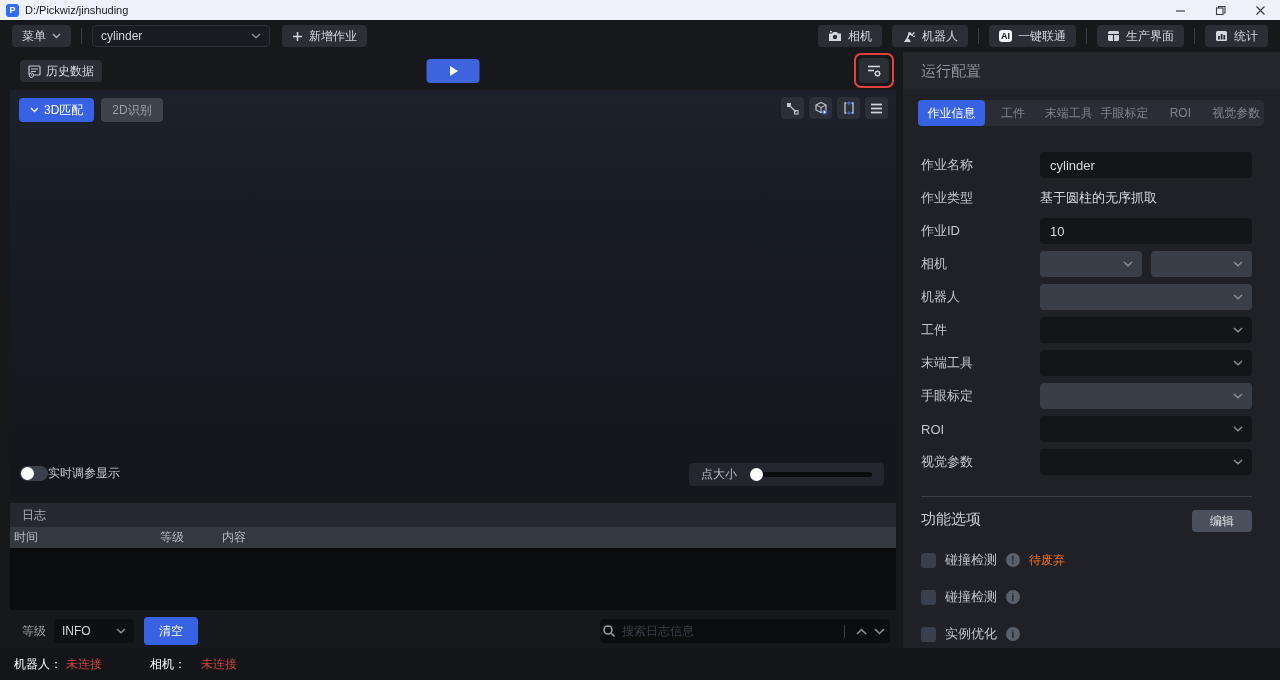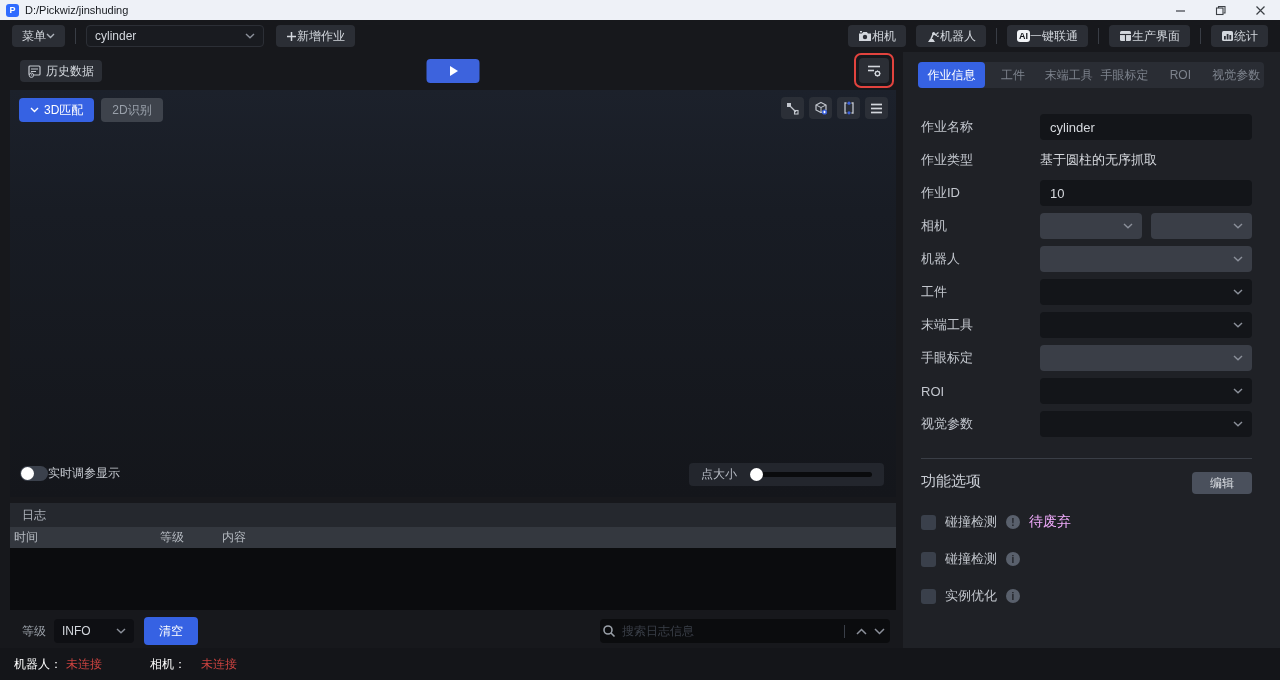--- a/index.html
+++ b/index.html
@@ -8,21 +8,21 @@
 
   
   .titlebar { position:absolute; top:0; left:0; right:0; height:20px; background:#eef1f7; display:flex; align-items:center; padding-left:6px; color:#1c1f24; }
   .logo { width:13px; height:13px; border-radius:3px; background:#2f6bff; color:#fff; font-size:9px; font-weight:bold; display:flex; align-items:center; justify-content:center; margin-right:6px; }
   .win-title { font-size:11px; color:#15181d; }
   .win-controls { margin-left:auto; display:flex; height:100%; }
   .win-btn { width:40px; height:100%; display:flex; align-items:center; justify-content:center; color:#3c4046; cursor:pointer; }
 
   
   .toolbar { position:absolute; top:20px; left:0; right:0; height:32px; background:#17181c; display:flex; align-items:center; padding:0 12px; }
-  .tb-btn { height:22px; background:#2b2e35; border-radius:4px; display:flex; align-items:center; padding:0 10px; color:#d3d7dd; cursor:pointer; white-space:nowrap; }
+  .tb-btn { height:22px; background:#2b2e35; border-radius:4px; display:flex; align-items:center; gap:6px; padding:0 10px; color:#d3d7dd; cursor:pointer; white-space:nowrap; }
   .tb-sep { width:1px; height:16px; background:#393d45; margin:0 10px; }
   .tb-select { height:22px; width:178px; background:#191b20; border:1px solid #2c2f36; border-radius:4px; display:flex; align-items:center; padding:0 8px; color:#d3d7dd; cursor:pointer; }
   .tb-select .chev { margin-left:auto; }
   .tb-right { margin-left:auto; display:flex; align-items:center; }
   .ai-badge { background:#f2f4f7; color:#15181d; font-weight:bold; font-size:9px; border-radius:3px; padding:1px 2px; line-height:10px; }
   .icon { display:inline-flex; align-items:center; justify-content:center; }
 
   
   .main { position:absolute; top:52px; left:0; right:0; height:596px; }
   .left { position:absolute; left:10px; top:0; width:886px; height:596px; }
@@ -86,21 +86,21 @@
   .sel.light { background:#3a3e47; }
   .sel + .sel { margin-left:9px; }
   .p-divider { border-top:1px solid #3a3e46; margin:21px 28px 0 18px; }
   .opt-head { display:flex; align-items:flex-start; margin:13px 28px 0 18px; }
   .opt-title { font-size:15px; color:#c9cdd4; }
   .edit-btn { margin-left:auto; width:60px; height:22px; background:#4a505c; color:#dde0e5; border:none; border-radius:4px; font-size:12px; cursor:pointer; font-family:inherit; }
   .chk-row { display:flex; align-items:center; gap:9px; margin:19px 28px 0 18px; }
   .chk { width:15px; height:15px; background:#3a404b; border-radius:3px; cursor:pointer; flex:none; }
   .chk-label { font-size:13px; color:#c3c7ce; }
   .note-icon { width:14px; height:14px; border-radius:50%; background:#59606c; color:#1f2126; font-size:10px; font-weight:bold; display:flex; align-items:center; justify-content:center; cursor:pointer; }
-  .chk-note { font-size:14px; color:#f0abfc; }
+  .chk-note { font-size:12px; color:#f97316; }
 
   
   .statusbar { position:absolute; bottom:0; left:0; right:0; height:32px; background:#141519; display:flex; align-items:center; padding-left:14px; }
   .st-label { color:#ffffff; }
   .st-val { color:#cc4340; margin-left:4px; }
   .st-group { display:flex; align-items:center; }
   .st-group + .st-group { margin-left:48px;gap:11px; }
 
   svg { display:block; }
 </style>
@@ -356,20 +356,23 @@
         <div class="srch-nav">
           <svg width="11" height="7" viewBox="0 0 11 7">
               <path d="M1 1 L5.5 5.5 L10 1" fill="none" stroke="#8b909a" stroke-width="1.5"></path>
             </svg>
         </div>
       </div>
     </div>
   </div>
 
   <div class="panel">
+    <div class="panel-head">
+      <span>运行配置</span>
+    </div>
 
     <div class="panel-tabs">
       <div class="p-tab active">作业信息</div>
       <div class="p-tab">工件</div>
       <div class="p-tab">末端工具</div>
       <div class="p-tab">手眼标定</div>
       <div class="p-tab">ROI</div>
       <div class="p-tab">视觉参数</div>
     </div>
 

